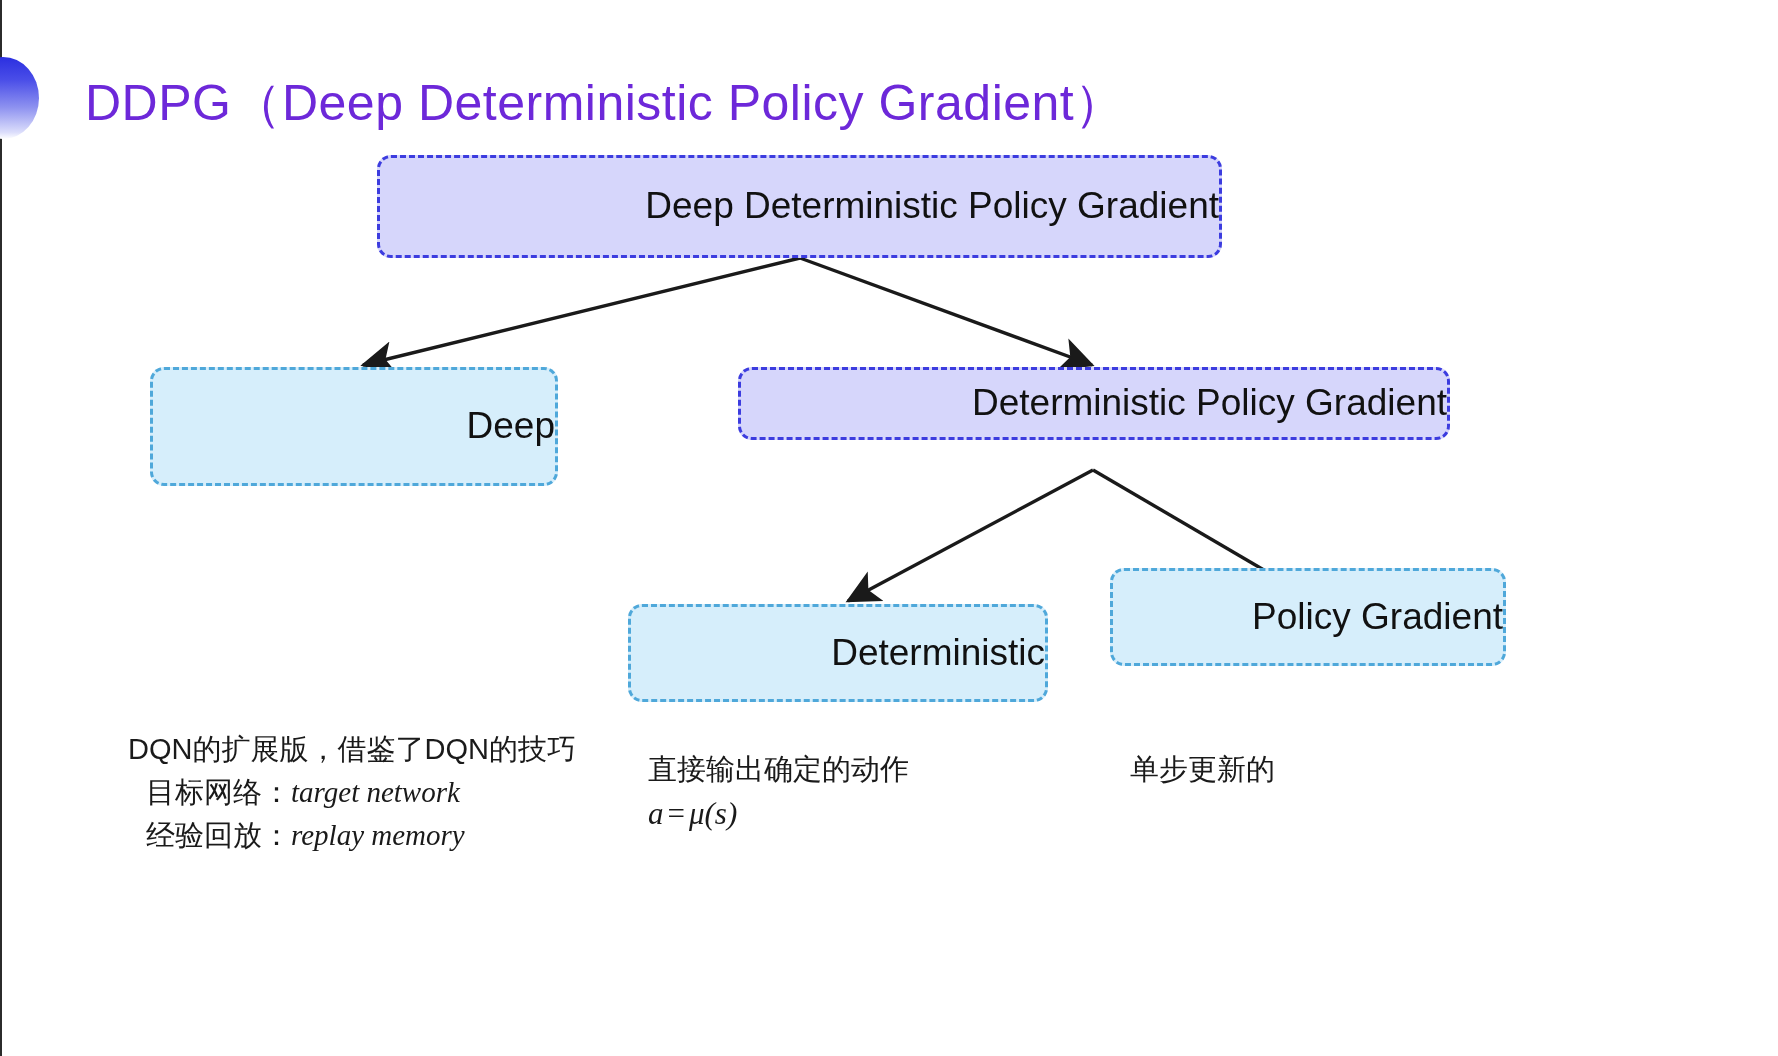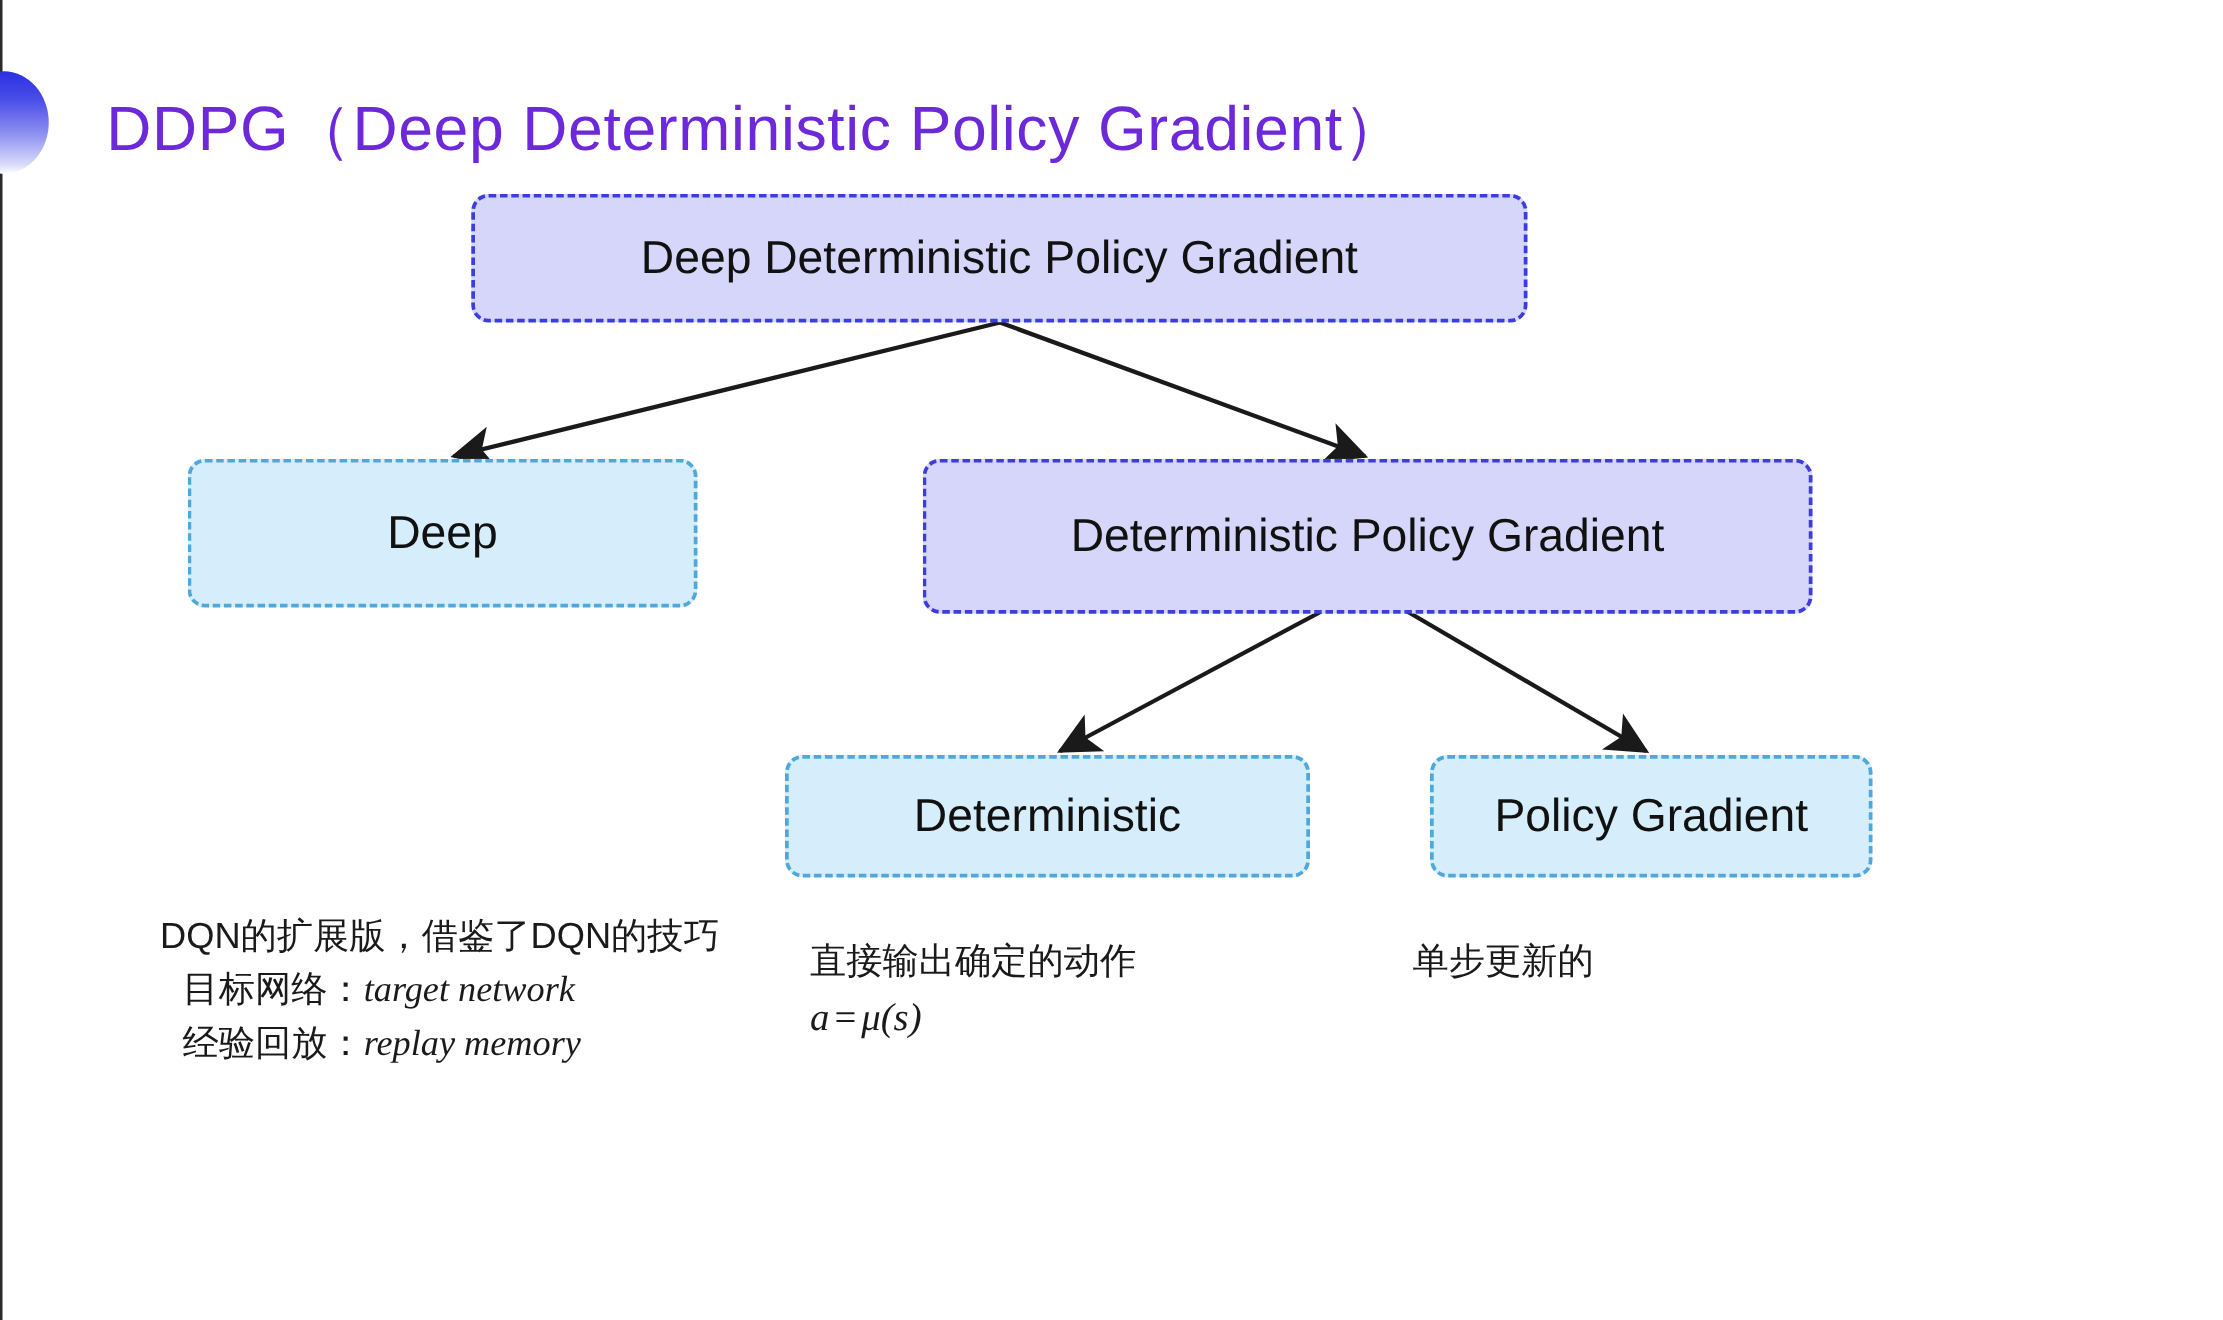--- a/index.html
+++ b/index.html
@@ -47,40 +47,40 @@
     letter-spacing: 0.5px;
     white-space: nowrap;
   }
 
   
   .node {
     position: absolute;
     box-sizing: border-box;
     display: flex;
     align-items: center;
-    justify-content: center;
+    justify-content: flex-end;
     border-radius: 14px;
     color: #111111;
     text-align: center;
     line-height: 1.15;
   }
   .node-purple {
     background: #d6d6fb;
     border: 3px dashed #3c3cdf;
   }
   .node-cyan {
     background: #d6eefb;
     border: 3px dashed #4fa8da;
   }
 
   #node-root   { left: 377px;  top: 155px; width: 845px; height: 103px; font-size: 37px; }
   #node-deep   { left: 150px;  top: 367px; width: 408px; height: 119px; font-size: 37px; }
-  #node-dpg    { left: 738px;  top: 367px; width: 712px; height: 124px; font-size: 37px; }
+  #node-dpg    { left: 738px;  top: 367px; width: 712px; height: 73px; font-size: 37px; }
   #node-det    { left: 628px;  top: 604px; width: 420px; height: 98px;  font-size: 37px; }
-  #node-pg     { left: 1110px; top: 604px; width: 354px; height: 98px;  font-size: 37px; margin-left: 34px; }
+  #node-pg     { left: 1110px; top: 568px; width: 396px; height: 98px;  font-size: 37px; }
 
   
   #arrows {
     position: absolute;
     left: 0;
     top: 0;
     width: 1778px;
     height: 1056px;
     pointer-events: none;
   }

